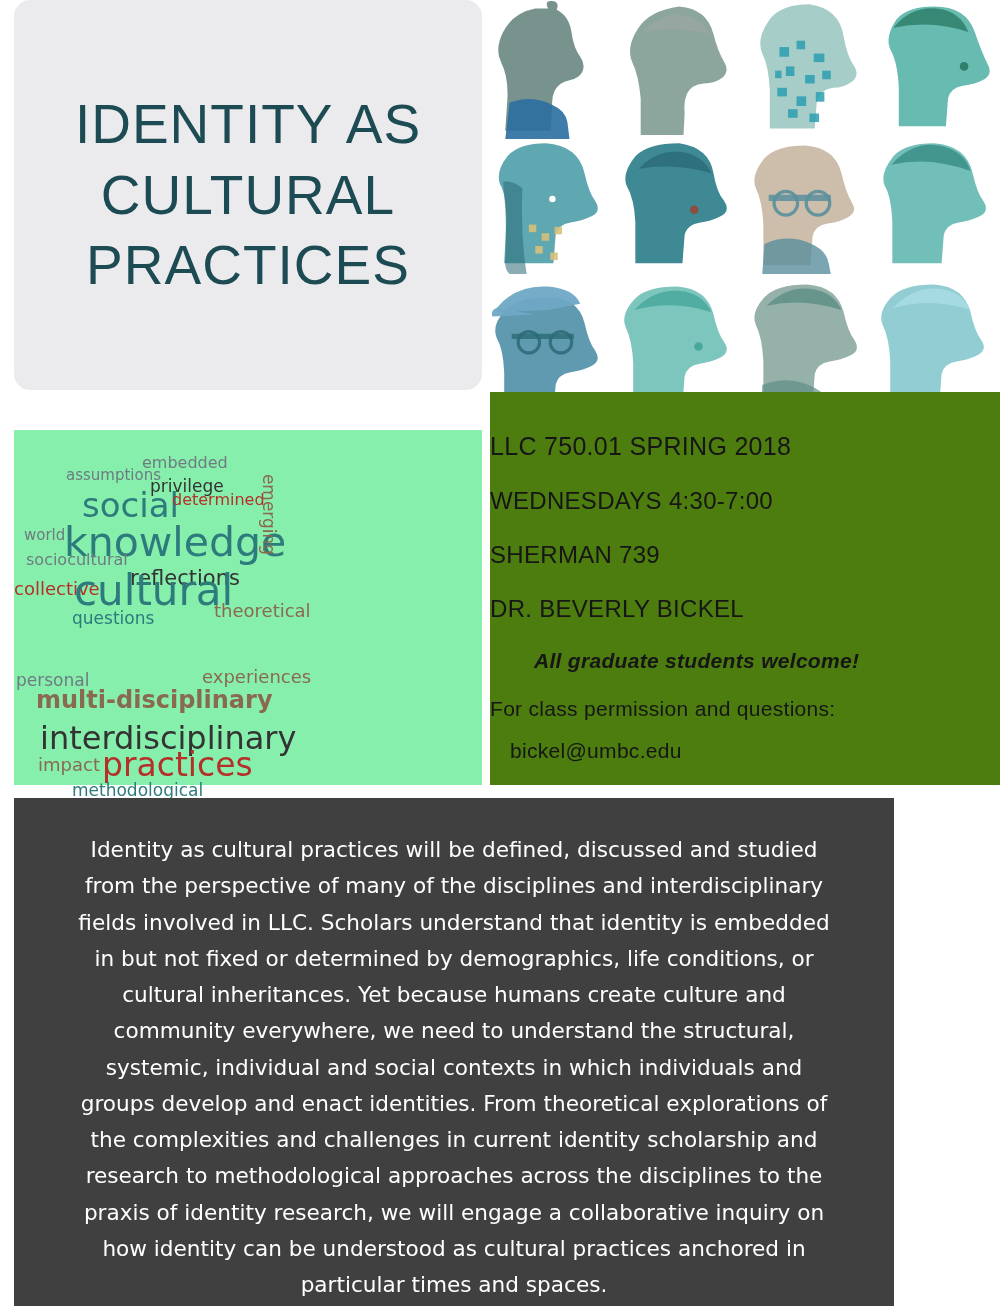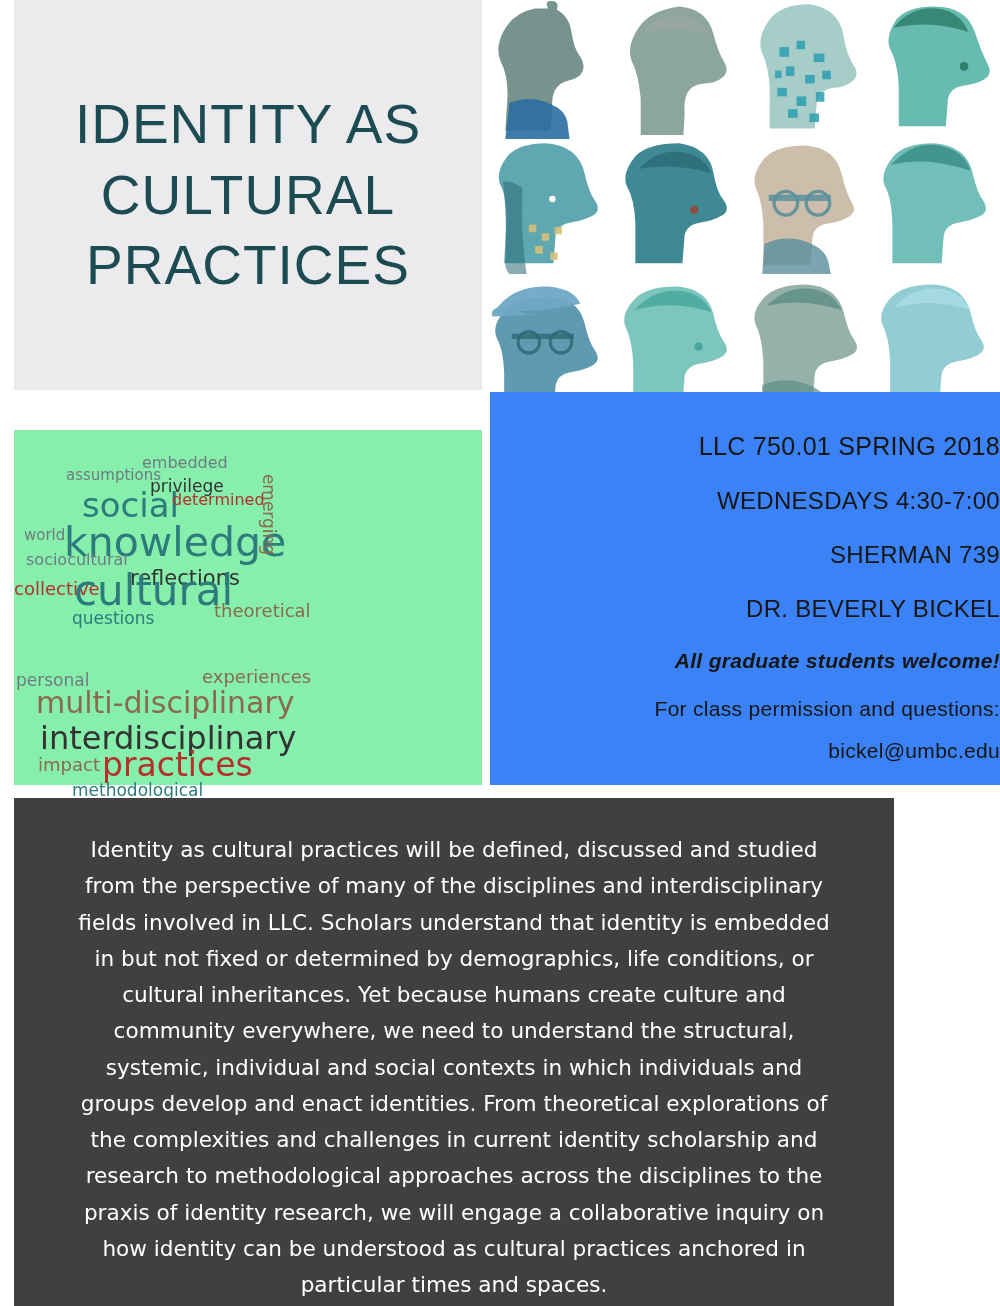--- a/index.html
+++ b/index.html
@@ -25,20 +25,21 @@
   .title-panel {
     position: absolute;
     left: 14px;
     top: 0px;
     width: 468px;
     height: 390px;
     background: #ebebed;
     display: flex;
     align-items: center;
     justify-content: center;
+    border-radius: 16px;
   }
   .title-text {
     font-size: 55px;
     line-height: 1.28;
     letter-spacing: 1px;
     color: #1d4b53;
     text-align: center;
     font-weight: 400;
     padding: 0 18px;
   }
@@ -91,24 +92,24 @@
     transform-origin: 50% 50%;
   }
 
   
   .info-panel {
     position: absolute;
     left: 490px;
     top: 392px;
     width: 510px;
     height: 393px;
-    background: #3b82f6;
+    background: #4d7c0f;
     padding-top: 22px;
     box-sizing: border-box;
-    text-align: right;
+    text-align: left;
   }
   .info-line {
     font-size: 24px;
     color: #161616;
     margin: 0 0 26px 0;
     letter-spacing: 0.3px;
   }
   .info-line.first {
     margin-top: 18px;
     font-size: 25px;
@@ -120,20 +121,21 @@
     margin-bottom: 24px;
     padding-left: 44px;
   }
   .info-line.small {
     font-size: 21px;
     margin-bottom: 18px;
   }
   .info-line.email {
     font-size: 21px;
     margin-bottom: 12px;
+    padding-left: 20px;
   }
 
   
   .desc-panel {
     position: absolute;
     left: 14px;
     top: 798px;
     width: 880px;
     height: 508px;
     background: #404040;
@@ -290,21 +292,21 @@
         <span style="left: 10px; top: 98px; font-size: 15px; color: rgb(110, 123, 128); font-weight: normal;">world</span>
         <span class="rot" style="left: 214px; top: 76px; font-size: 17px; color: rgb(138, 106, 79); font-weight: normal; transform: rotate(90deg);">emerging</span>
         <span style="left: 12px; top: 122px; font-size: 16px; color: rgb(110, 123, 128); font-weight: normal;">sociocultural</span>
         <span style="left: 116px; top: 118px; font-size: 21px; color: rgb(51, 51, 51); font-weight: normal; margin-top: 20px;">reflections</span>
         <span style="left: 0px; top: 150px; font-size: 18px; color: rgb(181, 48, 42); font-weight: normal;">collective</span>
         <span style="left: 60px; top: 140px; font-size: 42px; color: rgb(45, 123, 125); font-weight: normal;">cultural</span>
         <span style="left: 58px; top: 180px; font-size: 17px; color: rgb(45, 123, 125); font-weight: normal;">questions</span>
         <span style="left: 200px; top: 172px; font-size: 18px; color: rgb(138, 106, 79); font-weight: normal;">theoretical</span>
         <span style="left: 2px; top: 242px; font-size: 17px; color: rgb(110, 123, 128); font-weight: normal;">personal</span>
         <span style="left: 188px; top: 238px; font-size: 18px; color: rgb(138, 106, 79); font-weight: normal;">experiences</span>
-        <span style="left: 22px; top: 258px; font-size: 30px; color: rgb(138, 106, 79); font-weight: normal;">multi-disciplinary</span>
+        <span style="left: 22px; top: 258px; font-size: 24px; color: rgb(138, 106, 79); font-weight: bold;">multi-disciplinary</span>
         <span style="left: 26px; top: 292px; font-size: 32px; color: rgb(51, 51, 51); font-weight: normal;">interdisciplinary</span>
         <span style="left: 24px; top: 326px; font-size: 18px; color: rgb(138, 106, 79); font-weight: normal;">impact</span>
         <span style="left: 88px; top: 318px; font-size: 33px; color: rgb(181, 48, 42); font-weight: normal;">practices</span>
         <span style="left: 58px; top: 352px; font-size: 17px; color: rgb(45, 123, 125); font-weight: normal;">methodological</span>
         <span style="left: 82px; top: 372px; font-size: 19px; color: rgb(138, 106, 79); font-weight: normal;">oppression</span>
       </div>
   </div>
 
   <div class="info-panel">
     <p class="info-line first">LLC 750.01 SPRING 2018</p>

